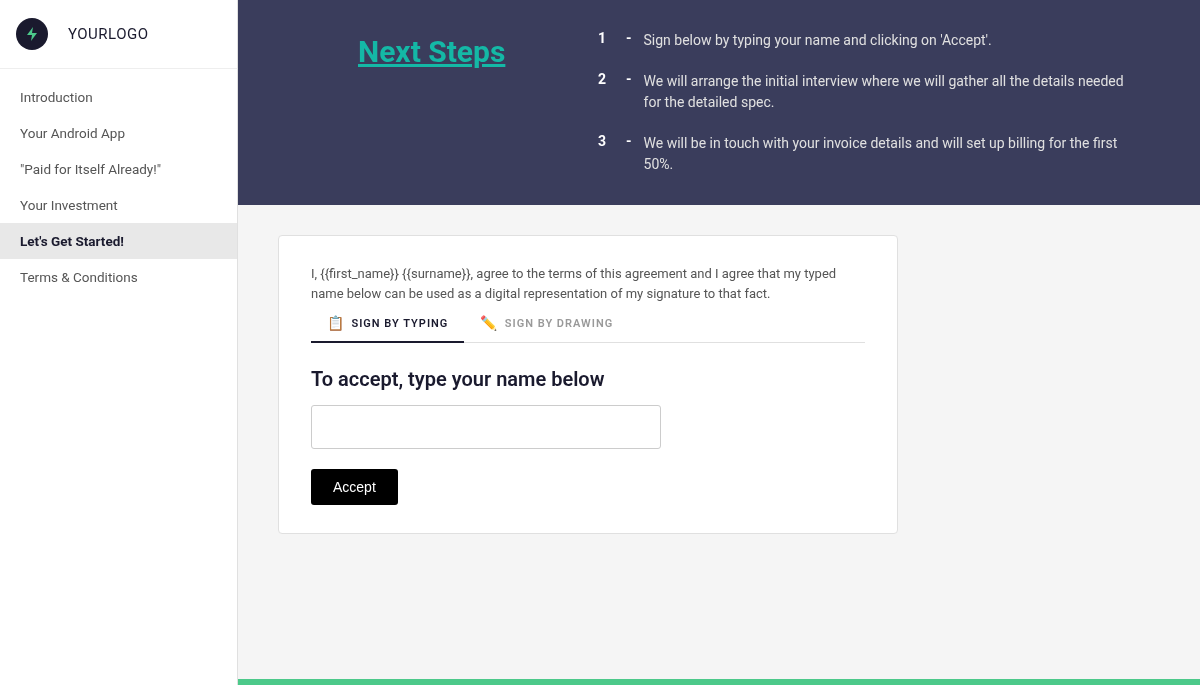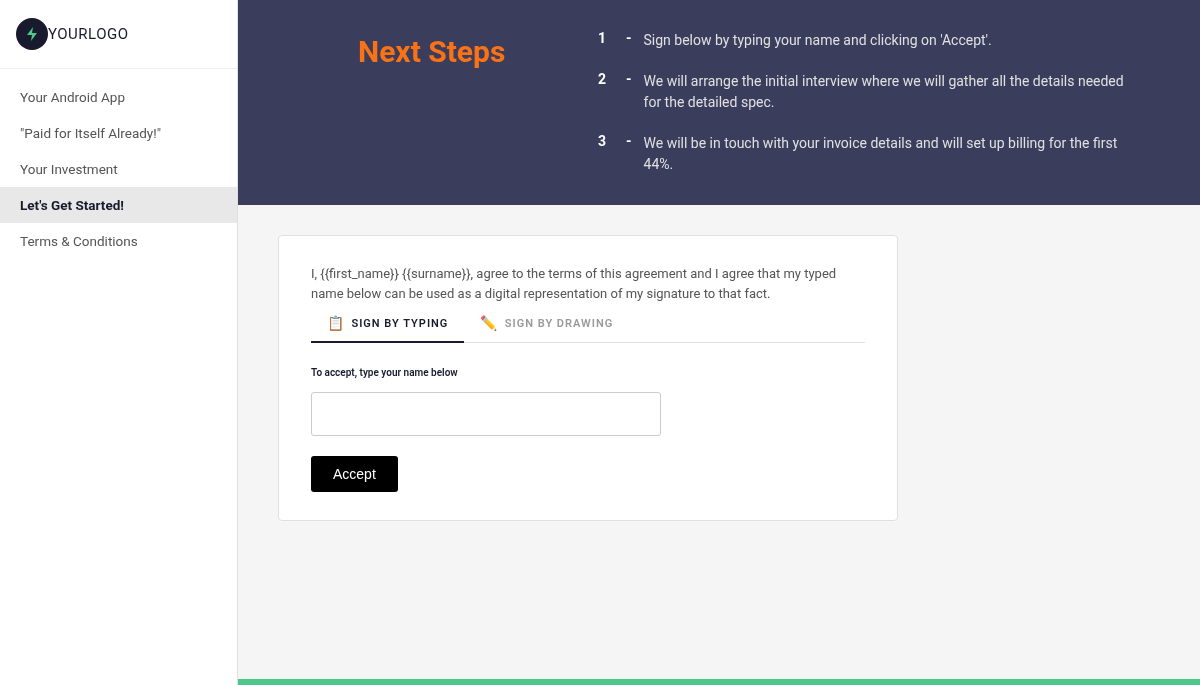--- a/index.html
+++ b/index.html
@@ -21,21 +21,21 @@
       flex-direction: column;
       border-right: 1px solid #e0e0e0;
       height: 100%;
     }
 
     .sidebar-logo {
       display: flex;
       align-items: center;
       padding: 18px 16px;
       border-bottom: 1px solid #eee;
-      gap: 0;
+      gap: 20px;
     }
 
     .logo-icon {
       width: 32px;
       height: 32px;
       background: #1a1a2e;
       border-radius: 50%;
       display: flex;
       align-items: center;
       justify-content: center;
@@ -93,23 +93,24 @@
       color: #ffffff;
       padding: 30px 60px 30px 120px;
       display: flex;
       gap: 60px;
       align-items: flex-start;
     }
 
     .hero-title {
       font-size: 30px;
       font-weight: 700;
-      color: #f97316;
+      color: #14b8a6;
       min-width: 180px;
       padding-top: 4px;
+      text-decoration: underline;
     }
 
     .hero-steps {
       flex: 1;
       display: flex;
       flex-direction: column;
       gap: 20px;
     }
 
     .step-item {
@@ -184,21 +185,21 @@
     .sign-tab.active {
       color: #1a1a2e;
       border-bottom: 2px solid #1a1a2e;
     }
 
     .sign-tab-icon {
       font-size: 14px;
     }
 
     .type-label {
-      font-size: 10px;
+      font-size: 20px;
       font-weight: 600;
       color: #1a1a2e;
       margin-bottom: 14px;
     }
 
     .name-input {
       width: 100%;
       max-width: 350px;
       height: 44px;
       border: 1px solid #ccc;
@@ -241,20 +242,21 @@
       <svg viewBox="0 0 18 18" fill="none" xmlns="http://www.w3.org/2000/svg">
         <polygon points="10,2 4,10 9,10 8,16 14,8 9,8" fill="#4cc98a"></polygon>
       </svg>
     </div>
     <span class="logo-text">
       <span>YOUR</span><span>LOGO</span>
     </span>
   </div>
   <nav class="sidebar-nav">
 
+  <div class="nav-item">Introduction</div>
       <div class="nav-item">Your Android App</div>
       <div class="nav-item">"Paid for Itself Already!"</div>
       <div class="nav-item">Your Investment</div>
       <div class="nav-item active">Let's Get Started!</div>
       <div class="nav-item">Terms &amp; Conditions</div>
     </nav>
 </aside>
 
 <main class="main-content">
 
@@ -268,21 +270,21 @@
     <span class="step-text">Sign below by typing your name and clicking on 'Accept'.</span>
   </div>
         <div class="step-item">
     <span class="step-number">2</span>
     <span class="step-dash">-</span>
     <span class="step-text">We will arrange the initial interview where we will gather all the details needed for the detailed spec.</span>
   </div>
         <div class="step-item">
     <span class="step-number">3</span>
     <span class="step-dash">-</span>
-    <span class="step-text">We will be in touch with your invoice details and will set up billing for the first 44%.</span>
+    <span class="step-text">We will be in touch with your invoice details and will set up billing for the first 50%.</span>
   </div>
       </div>
   </section>
 
   <section class="signature-section">
     <div class="signature-card">
       <p class="agreement-text">I, {{first_name}} {{surname}}, agree to the terms of this agreement and I agree that my typed name below can be used as a digital representation of my signature to that fact.</p>
 
       <div class="sign-tabs">
 

